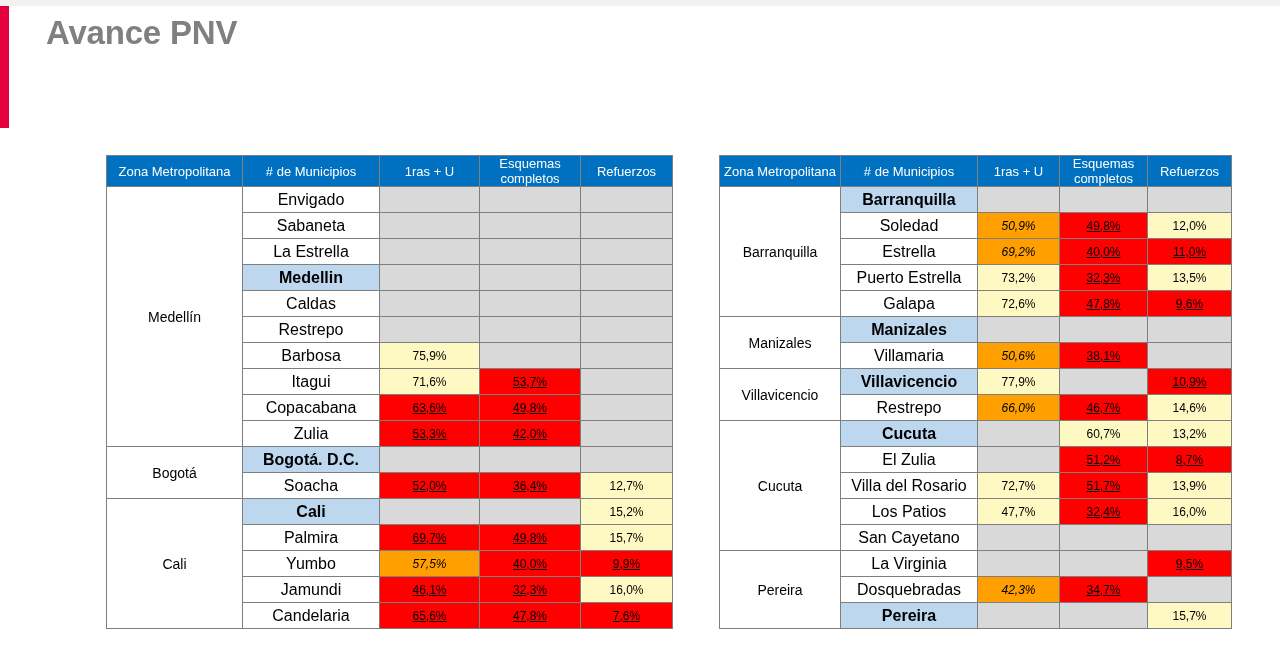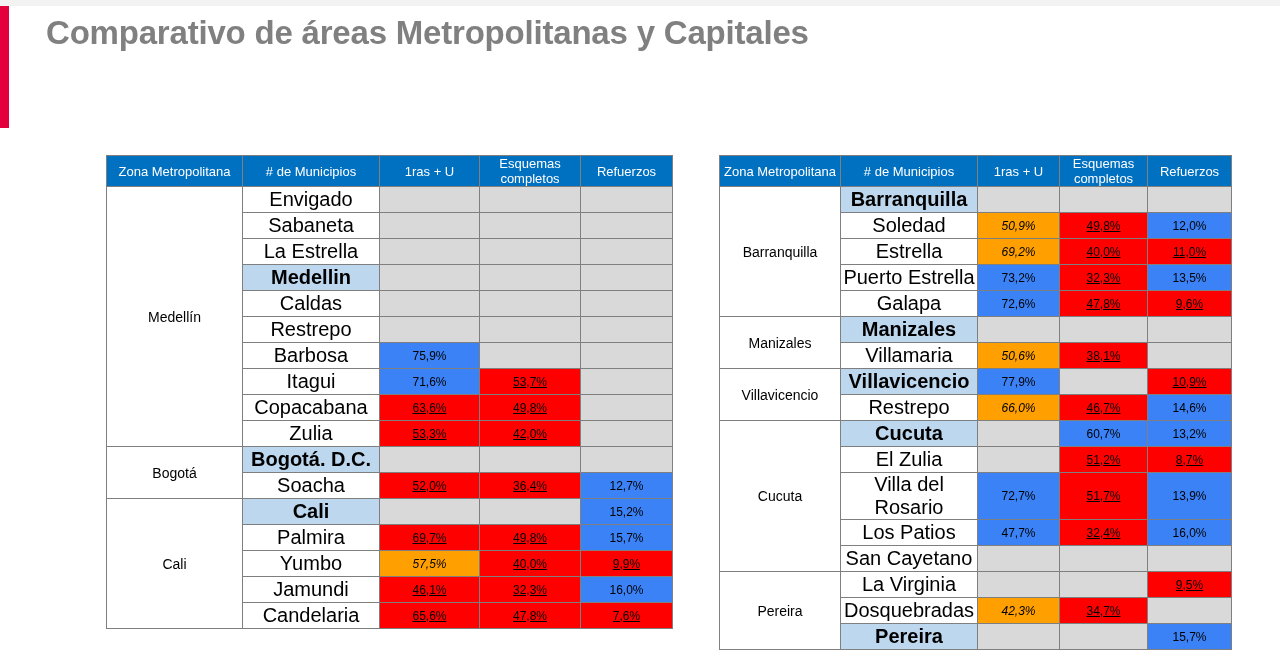--- a/index.html
+++ b/index.html
@@ -67,32 +67,32 @@
     font-size: 13px;
     line-height: 15px;
     height: 52px;
   }
   .zone-cell {
     background: #ffffff;
     font-size: 14px;
   }
   .muni {
     background: #ffffff;
-    font-size: 20px;
+    font-size: 16px;
   }
   .muni.capital {
     background: #bdd7ee;
     font-weight: bold;
   }
   .val {
     font-size: 12px;
     font-weight: bold;
   }
   .c-grey { background: #d9d9d9; }
-  .c-yellow { background: #3b82f6; }
+  .c-yellow { background: #fef9c3; }
   .c-red { background: #ff0000; text-decoration: underline; }
   .c-orange { background: #ffa000; font-style: italic; }
   
   #table-left { position: absolute; left: 106px; top: 0; }
   #table-left col.c0 { width: 136px; }
   #table-left col.c1 { width: 137px; }
   #table-left col.c2 { width: 100px; }
   #table-left col.c3 { width: 101px; }
   #table-left col.c4 { width: 92px; }
   
@@ -104,21 +104,21 @@
   #table-right col.c4 { width: 84px; }
   .sep-top td { border-top: 2px solid #404040; }
 </style>
 </head>
 <body>
 
 <div class="top-strip"></div>
 <div class="accent-bar"></div>
 
 <div class="title-block">
-  <div class="title-line">Comparativo de áreas Metropolitanas y Capitales</div>
+  <div class="title-line">Avance PNV</div>
 </div>
 
 <div class="tables-wrap">
   <table class="pnv" id="table-left">
     <colgroup>
         <col class="c0">
         <col class="c1">
         <col class="c2">
         <col class="c3">
         <col class="c4">

